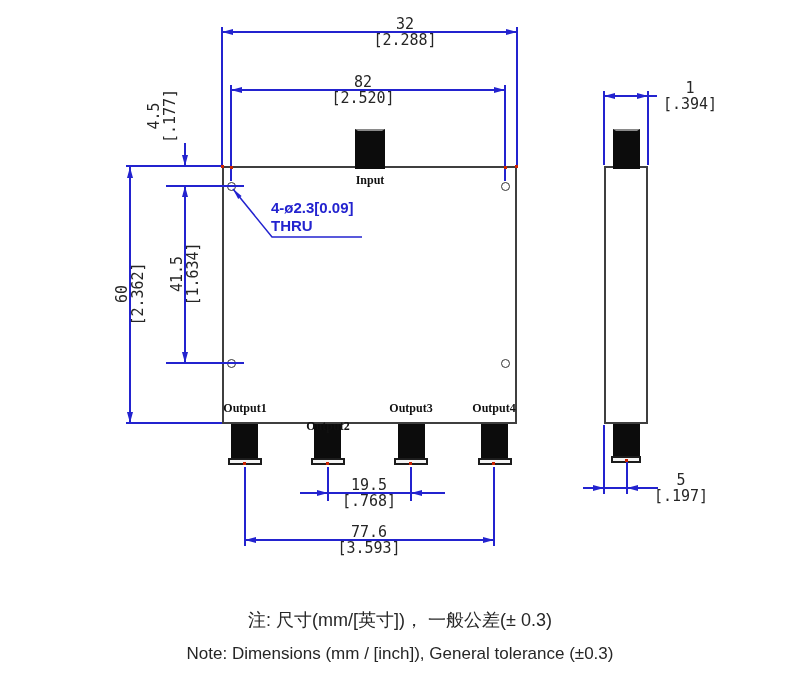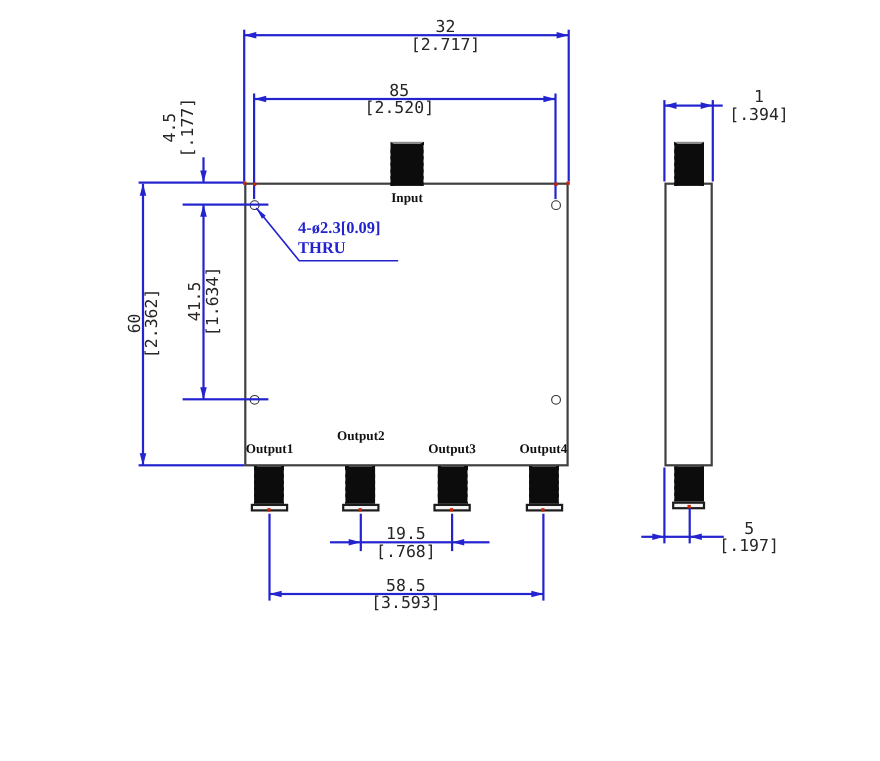--- a/index.html
+++ b/index.html
@@ -32,21 +32,21 @@
   
   .hole{position:absolute;width:9px;height:9px;border-radius:50%;border:1.8px solid #333;background:#fff;box-sizing:border-box;}
   
   .dtext{position:absolute;color:#262626;font-size:15px;line-height:16px;text-align:center;
          white-space:nowrap;transform:translate(-50%,-50%);}
   .dtext.rot{transform:translate(-50%,-50%) rotate(-90deg);}
   
   .plabel{position:absolute;transform:translateX(-50%);color:#111;
           font-family:"Liberation Serif",serif;font-weight:bold;font-size:12px;white-space:nowrap;}
   
-  .callout{position:absolute;color:var(--dimension-blue);font-family:Liberation Serif, serif;
+  .callout{position:absolute;color:var(--dimension-blue);font-family:Liberation Sans, sans-serif;
            font-weight:bold;font-size:15px;line-height:18px;white-space:nowrap;}
   
   .rdot{position:absolute;width:3px;height:3px;background:var(--defpoint-red);}
   
   .note{position:absolute;left:0;width:800px;text-align:center;color:var(--note-text);
         font-family:"Liberation Sans",sans-serif;}
   .note.cn{top:608px;font-size:18px;}
   .note.en{top:644px;font-size:17px;}
   svg.overlay{position:absolute;left:0;top:0;pointer-events:none;}
 </style>
@@ -63,46 +63,46 @@
   <div class="conn" style="left:231px;top:424px;width:21px;height:35px;"></div>
   <div class="conn" style="left:314px;top:424px;width:21px;height:35px;"></div>
   <div class="conn" style="left:398px;top:424px;width:21px;height:35px;"></div>
   <div class="conn" style="left:481px;top:424px;width:21px;height:35px;"></div>
   <div class="cap" style="left:228px;top:458px;width:34px;height:7px;"></div>
   <div class="cap" style="left:311px;top:458px;width:34px;height:7px;"></div>
   <div class="cap" style="left:394px;top:458px;width:34px;height:7px;"></div>
   <div class="cap" style="left:478px;top:458px;width:34px;height:7px;"></div>
 
   <div class="plabel" style="left:245px;top:401px;">Output1</div>
-  <div class="plabel" style="left:328px;top:389px;">Output2</div>
+  <div class="plabel" style="left:328px;top:419px;">Output2</div>
   <div class="plabel" style="left:411px;top:401px;">Output3</div>
   <div class="plabel" style="left:494px;top:401px;">Output4</div>
 
   <div class="hole" style="left:226.5px;top:181.5px;"></div>
   <div class="hole" style="left:500.5px;top:181.5px;"></div>
   <div class="hole" style="left:226.5px;top:358.5px;"></div>
   <div class="hole" style="left:500.5px;top:358.5px;"></div>
 
   <div class="vl" style="left:221.25px;top:27px;height:138px;"></div>
   <div class="vl" style="left:516.25px;top:27px;height:138px;"></div>
   <div class="hl" style="left:222px;top:31.25px;width:295px;"></div>
   <div class="arr a-l" style="left:222px;top:29px;"></div>
   <div class="arr a-r" style="left:506px;top:29px;"></div>
   <div class="dtext" style="left:405px;top:32px;">
     <div>32</div>
-    <div>[2.717]</div>
+    <div>[2.288]</div>
   </div>
 
   <div class="vl" style="left:230.25px;top:85px;height:96px;"></div>
   <div class="vl" style="left:504.25px;top:85px;height:96px;"></div>
   <div class="hl" style="left:231px;top:89.25px;width:274px;"></div>
   <div class="arr a-l" style="left:231px;top:87px;"></div>
   <div class="arr a-r" style="left:494px;top:87px;"></div>
   <div class="dtext" style="left:363px;top:90px;">
-    <div>85</div>
+    <div>82</div>
     <div>[2.520]</div>
   </div>
 
   <div class="hl" style="left:126px;top:165.25px;width:96px;"></div>
   <div class="hl" style="left:166px;top:185.25px;width:78px;"></div>
   <div class="vl" style="left:184.25px;top:143px;height:23px;"></div>
   <div class="arr a-d" style="left:182px;top:155px;"></div>
   <div class="dtext rot" style="left:162px;top:116px;">
     <div>4.5</div>
     <div>[.177]</div>
@@ -135,21 +135,21 @@
     <div>19.5</div>
     <div>[.768]</div>
   </div>
 
   <div class="vl" style="left:244.25px;top:467px;height:79px;"></div>
   <div class="vl" style="left:493.25px;top:467px;height:79px;"></div>
   <div class="hl" style="left:245px;top:539.25px;width:249px;"></div>
   <div class="arr a-l" style="left:245px;top:537px;"></div>
   <div class="arr a-r" style="left:483px;top:537px;"></div>
   <div class="dtext" style="left:369px;top:540px;">
-    <div>58.5</div>
+    <div>77.6</div>
     <div>[3.593]</div>
   </div>
 
   <svg class="overlay" width="800" height="692" viewBox="0 0 800 692">
     <polyline points="233,189 272,237 362,237" fill="none" stroke="#2323cf" stroke-width="1.5"></polyline>
     <polygon points="233,189 241.6,196.1 238.2,198.9" fill="#2323cf"></polygon>
   </svg>
   <div class="callout" style="left:271px;top:199px;">
     <div>4-ø2.3[0.09]</div>
     <div>THRU</div>
@@ -183,14 +183,16 @@
   <div class="rdot" style="left:242.5px;top:461.5px;"></div>
   <div class="rdot" style="left:325.5px;top:461.5px;"></div>
   <div class="rdot" style="left:408.5px;top:461.5px;"></div>
   <div class="rdot" style="left:491.5px;top:461.5px;"></div>
   <div class="rdot" style="left:624.5px;top:458.5px;"></div>
   <div class="rdot" style="left:229.5px;top:165.5px;"></div>
   <div class="rdot" style="left:503.5px;top:165.5px;"></div>
   <div class="rdot" style="left:220.5px;top:164.5px;"></div>
   <div class="rdot" style="left:514.5px;top:164.5px;"></div>
 
+  <div class="note cn">注: 尺寸(mm/[英寸])， 一般公差(± 0.3)</div>
+  <div class="note en">Note: Dimensions (mm / [inch]), General tolerance (±0.3)</div>
 
 </div>
 
 </body></html>

